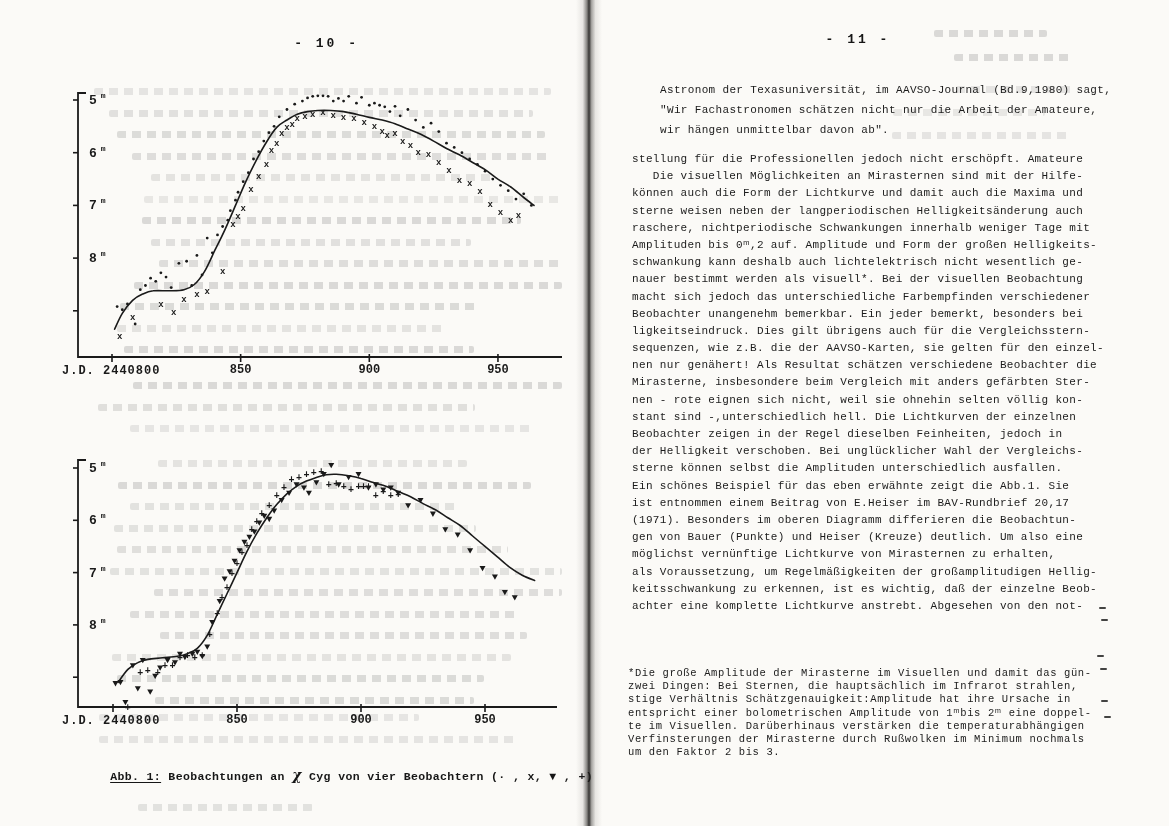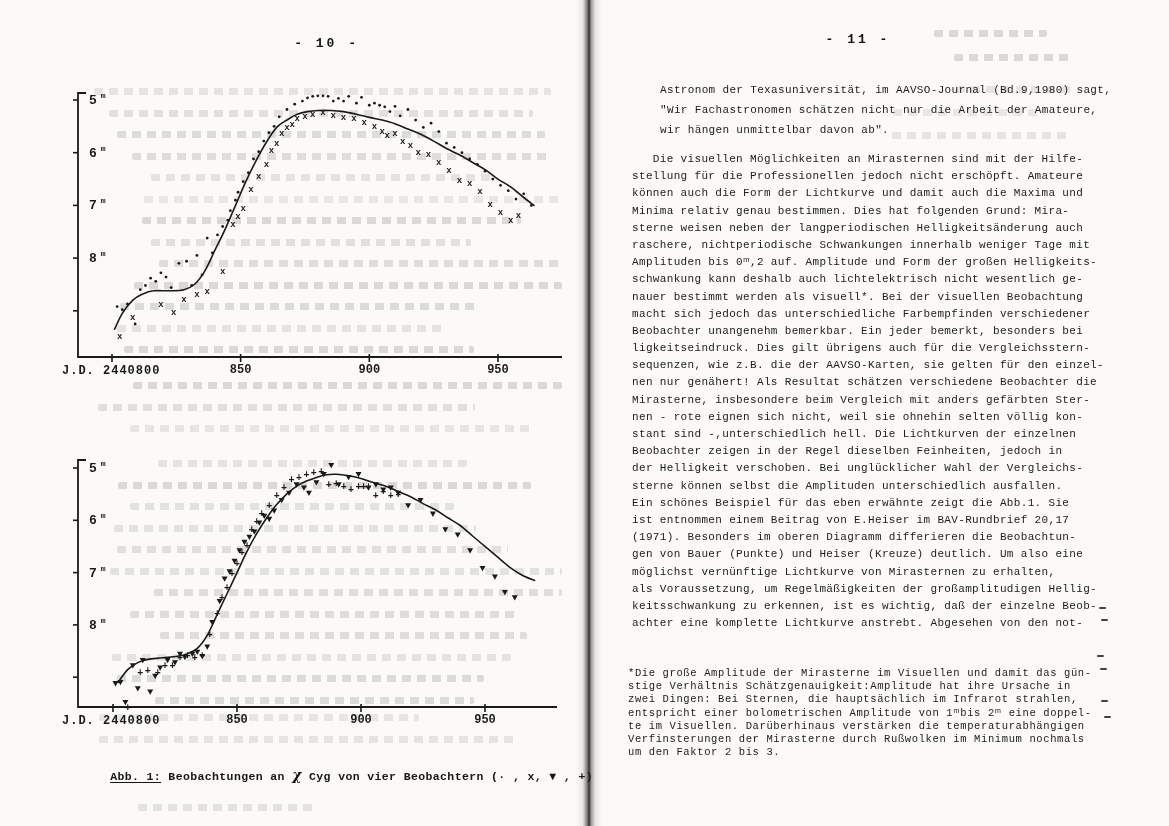--- a/index.html
+++ b/index.html
@@ -366,24 +366,23 @@
 
   <div class="abs page-num" style="left:201px;top:32px;">- 11 -</div>
 
   <div class="abs body-block intro" id="intro-block" style="left:30px;top:80px;width:500px;margin-left:28px;">
       <div class="tl">Astronom der Texasuniversität, im AAVSO-Journal (Bd.9,1980) sagt,</div>
       <div class="tl">"Wir Fachastronomen schätzen nicht nur die Arbeit der Amateure,</div>
       <div class="tl">wir hängen unmittelbar davon ab".</div>
     </div>
 
   <div class="abs body-block" id="main-block" style="left:30px;top:151px;width:500px;">
+      <div class="tl">stellung für die Professionellen jedoch nicht erschöpft. Amateure</div>
       <div class="tl">   Die visuellen Möglichkeiten an Mirasternen sind mit der Hilfe-</div>
-      <div class="tl">stellung für die Professionellen jedoch nicht erschöpft. Amateure</div>
       <div class="tl">können auch die Form der Lichtkurve und damit auch die Maxima und</div>
-      <div class="tl">Minima relativ genau bestimmen. Dies hat folgenden Grund: Mira-</div>
       <div class="tl">sterne weisen neben der langperiodischen Helligkeitsänderung auch</div>
       <div class="tl">raschere, nichtperiodische Schwankungen innerhalb weniger Tage mit</div>
       <div class="tl">Amplituden bis 0ᵐ,2 auf. Amplitude und Form der großen Helligkeits-</div>
       <div class="tl">schwankung kann deshalb auch lichtelektrisch nicht wesentlich ge-</div>
       <div class="tl">nauer bestimmt werden als visuell*. Bei der visuellen Beobachtung</div>
       <div class="tl">macht sich jedoch das unterschiedliche Farbempfinden verschiedener</div>
       <div class="tl">Beobachter unangenehm bemerkbar. Ein jeder bemerkt, besonders bei</div>
       <div class="tl">ligkeitseindruck. Dies gilt übrigens auch für die Vergleichsstern-</div>
       <div class="tl">sequenzen, wie z.B. die der AAVSO-Karten, sie gelten für den einzel-</div>
       <div class="tl">nen nur genähert! Als Resultat schätzen verschiedene Beobachter die</div>
@@ -398,22 +397,22 @@
       <div class="tl">(1971). Besonders im oberen Diagramm differieren die Beobachtun-</div>
       <div class="tl">gen von Bauer (Punkte) und Heiser (Kreuze) deutlich. Um also eine</div>
       <div class="tl">möglichst vernünftige Lichtkurve von Mirasternen zu erhalten,</div>
       <div class="tl">als Voraussetzung, um Regelmäßigkeiten der großamplitudigen Hellig-</div>
       <div class="tl">keitsschwankung zu erkennen, ist es wichtig, daß der einzelne Beob-</div>
       <div class="tl">achter eine komplette Lichtkurve anstrebt. Abgesehen von den not-</div>
     </div>
 
   <div class="abs body-block footnote" id="footnote-block" style="left:26px;top:667px;width:505px;">
       <div class="tl">*Die große Amplitude der Mirasterne im Visuellen und damit das gün-</div>
+      <div class="tl">zwei Dingen: Bei Sternen, die hauptsächlich im Infrarot strahlen,</div>
       <div class="tl">stige Verhältnis Schätzgenauigkeit:Amplitude hat ihre Ursache in</div>
-      <div class="tl">zwei Dingen: Bei Sternen, die hauptsächlich im Infrarot strahlen,</div>
       <div class="tl">entspricht einer bolometrischen Amplitude von 1ᵐbis 2ᵐ eine doppel-</div>
       <div class="tl">te im Visuellen. Darüberhinaus verstärken die temperaturabhängigen</div>
       <div class="tl">Verfinsterungen der Mirasterne durch Rußwolken im Minimum nochmals</div>
       <div class="tl">um den Faktor 2 bis 3.</div>
     </div>
 
   <div id="margin-marks">
       <div class="margin-mark" style="left: 497px; top: 607px; width: 7px; height: 2px;"></div>
       <div class="margin-mark" style="left: 499px; top: 619px; width: 7px; height: 2px;"></div>
       <div class="margin-mark" style="left: 495px; top: 655px; width: 7px; height: 2px;"></div>

